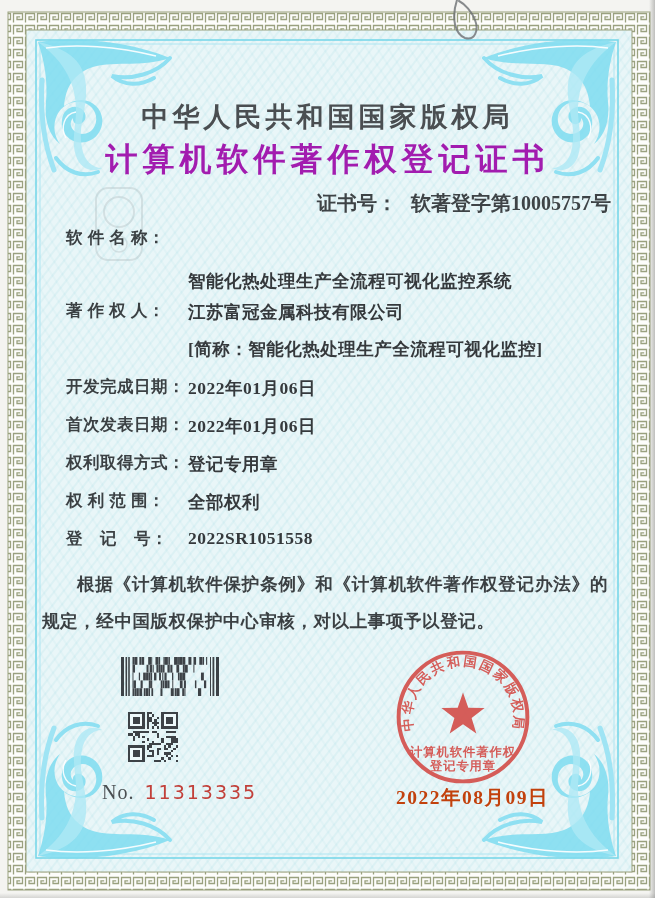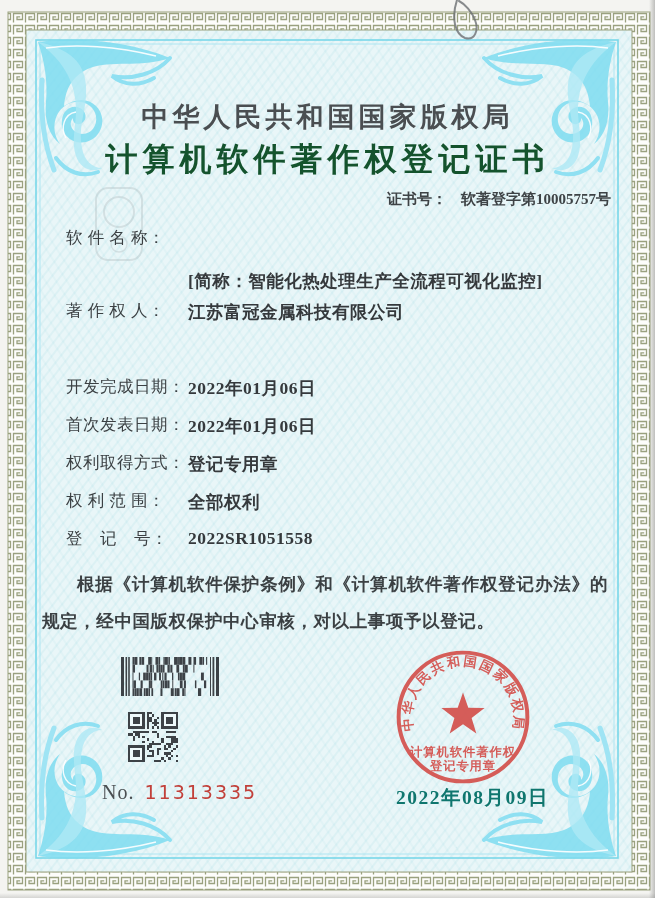--- a/index.html
+++ b/index.html
@@ -14,45 +14,45 @@
   .edge-shadow-bottom{position:absolute;left:0;bottom:0;width:100%;height:5px;
     background:linear-gradient(to bottom,rgba(0,0,0,0),rgba(120,120,120,.25));z-index:9;}
 
   .deco{position:absolute;left:0;top:0;z-index:1;}
 
   .txt{position:absolute;z-index:3;color:#42474a;}
 
   .issuer{left:0;top:99px;width:655px;text-align:center;
     font-size:27px;font-weight:bold;letter-spacing:4px;color:#4a4e51;}
   .cert-title{left:0;top:138px;width:655px;text-align:center;
-    font-size:32px;font-weight:bold;letter-spacing:5px;color:#14532d;}
-  .cert-no{right:44px;top:190px;font-size:15px;font-weight:bold;color:#3e4346;}
+    font-size:32px;font-weight:bold;letter-spacing:5px;color:#a21caf;}
+  .cert-no{right:44px;top:190px;font-size:20px;font-weight:bold;color:#3e4346;}
   .cert-no .lab{margin-right:14px;}
 
   .row{position:absolute;left:0;top:0;width:655px;z-index:3;}
-  .row .lab{position:absolute;left:66px;font-size:16.5px;font-weight:normal;
+  .row .lab{position:absolute;left:66px;font-size:16.5px;font-weight:bold;
     color:#3b4043;white-space:pre;letter-spacing:.5px;}
   .row .val{position:absolute;left:188px;font-size:17.5px;font-weight:bold;
     color:#35393c;letter-spacing:.5px;white-space:pre;}
   .val-lines div{line-height:25.5px;}
 
   .clause{position:absolute;left:42px;top:566px;width:566px;z-index:3;
     font-size:17.5px;line-height:37px;font-weight:600;color:#3b4043;
     text-indent:2em;letter-spacing:.6px;text-align:justify;margin:0;}
 
   .barcode{position:absolute;left:121px;top:657px;z-index:3;}
   .qrcode{position:absolute;left:128px;top:712px;z-index:3;}
 
   .serial{position:absolute;left:102px;top:781px;z-index:3;font-size:20px;letter-spacing:1px;}
   .serial .no-lab{color:#4a4f52;margin-right:10px;}
   .serial .no-num{color:#c2403a;font-family:"DejaVu Sans","Liberation Sans",sans-serif;
     font-size:19px;letter-spacing:2px;}
 
   .issue-date{position:absolute;left:396px;top:784px;z-index:3;
-    font-size:19.5px;font-weight:bold;color:#0f766e;letter-spacing:1.5px;}
+    font-size:19.5px;font-weight:bold;color:#c2410c;letter-spacing:1.5px;}
 
   .seal{position:absolute;left:392px;top:646px;z-index:5;opacity:.93;}
 
   .staple{position:absolute;left:445px;top:0;z-index:8;}
 </style>
 </head>
 <body>
 
 <svg class="deco" width="655" height="898" viewBox="0 0 655 898">
   <defs>
@@ -111,20 +111,21 @@
 
 <div class="txt issuer">中华人民共和国国家版权局</div>
 <div class="txt cert-title">计算机软件著作权登记证书</div>
 <div class="txt cert-no">
   <span class="lab">证书号：</span><span>软著登字第10005757号</span>
 </div>
 
 <div class="row" style="top:227px">
   <span class="lab">软 件 名 称：</span>
   <span class="val val-lines">
+    <div>智能化热处理生产全流程可视化监控系统</div>
     <div>[简称：智能化热处理生产全流程可视化监控]</div>
   </span>
 </div>
 <div class="row" style="top:300px">
   <span class="lab">著 作 权 人：</span>
   <span class="val">江苏富冠金属科技有限公司</span>
 </div>
 <div class="row" style="top:376px">
   <span class="lab">开发完成日期：</span>
   <span class="val">2022年01月06日</span>

